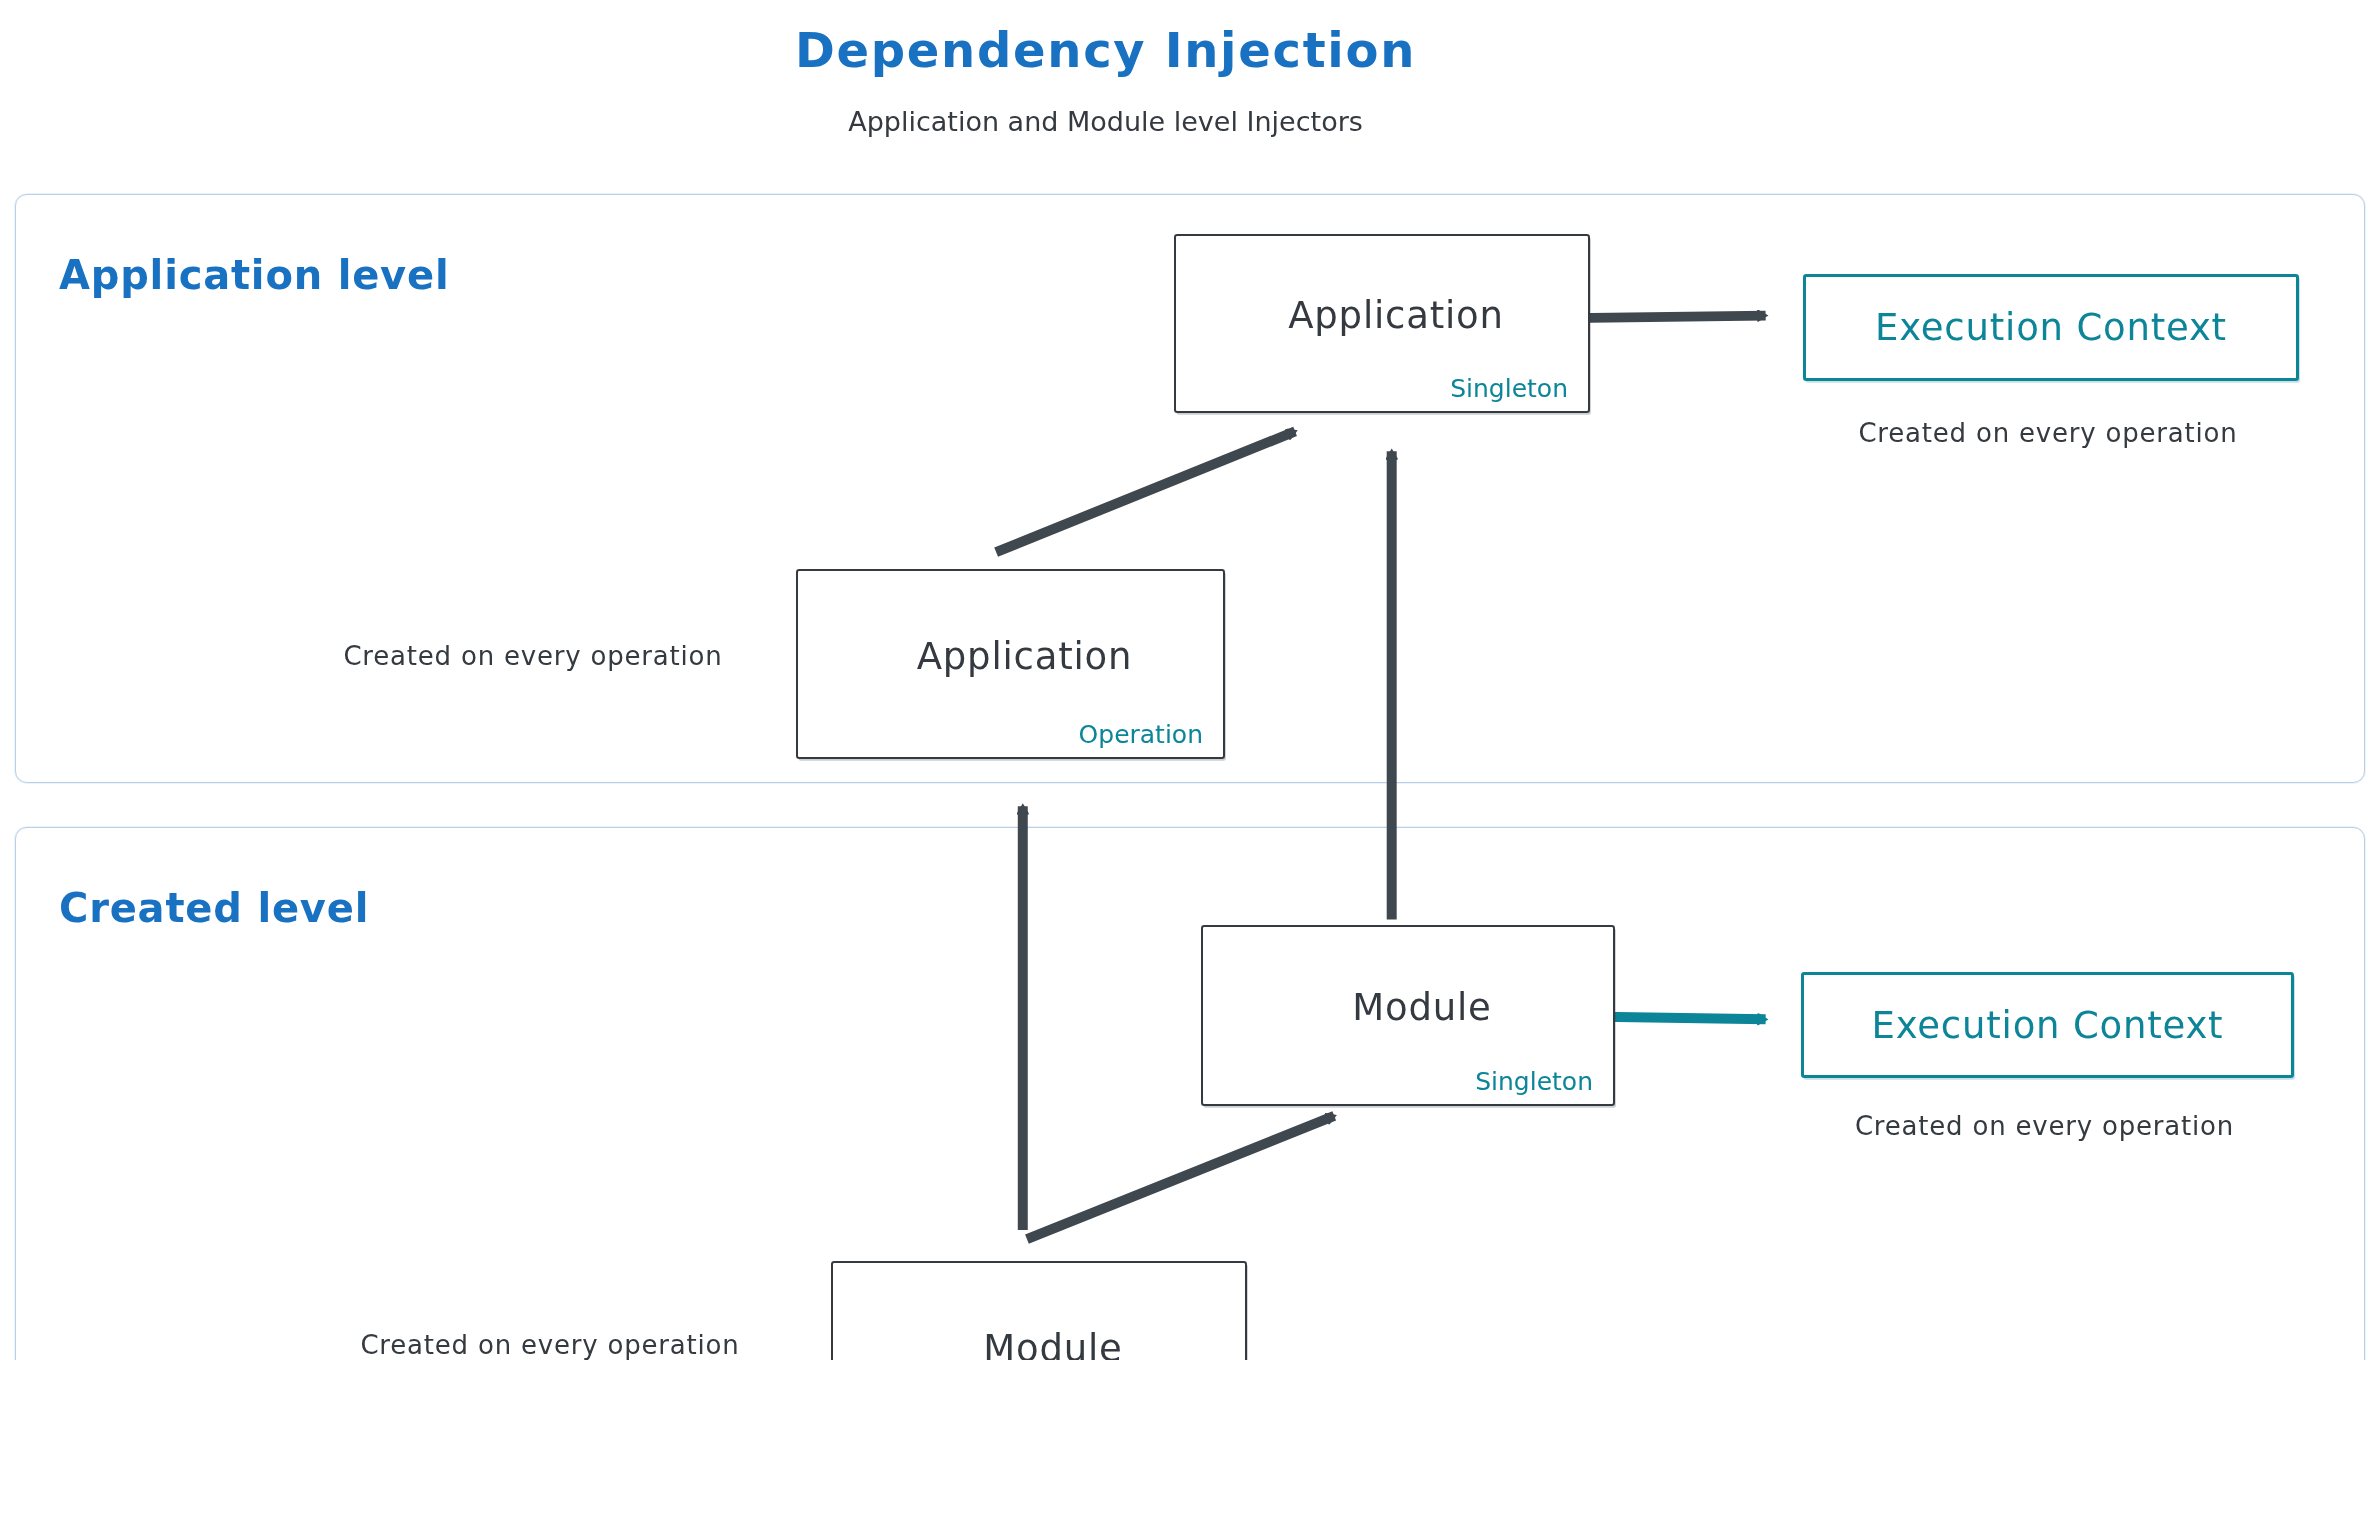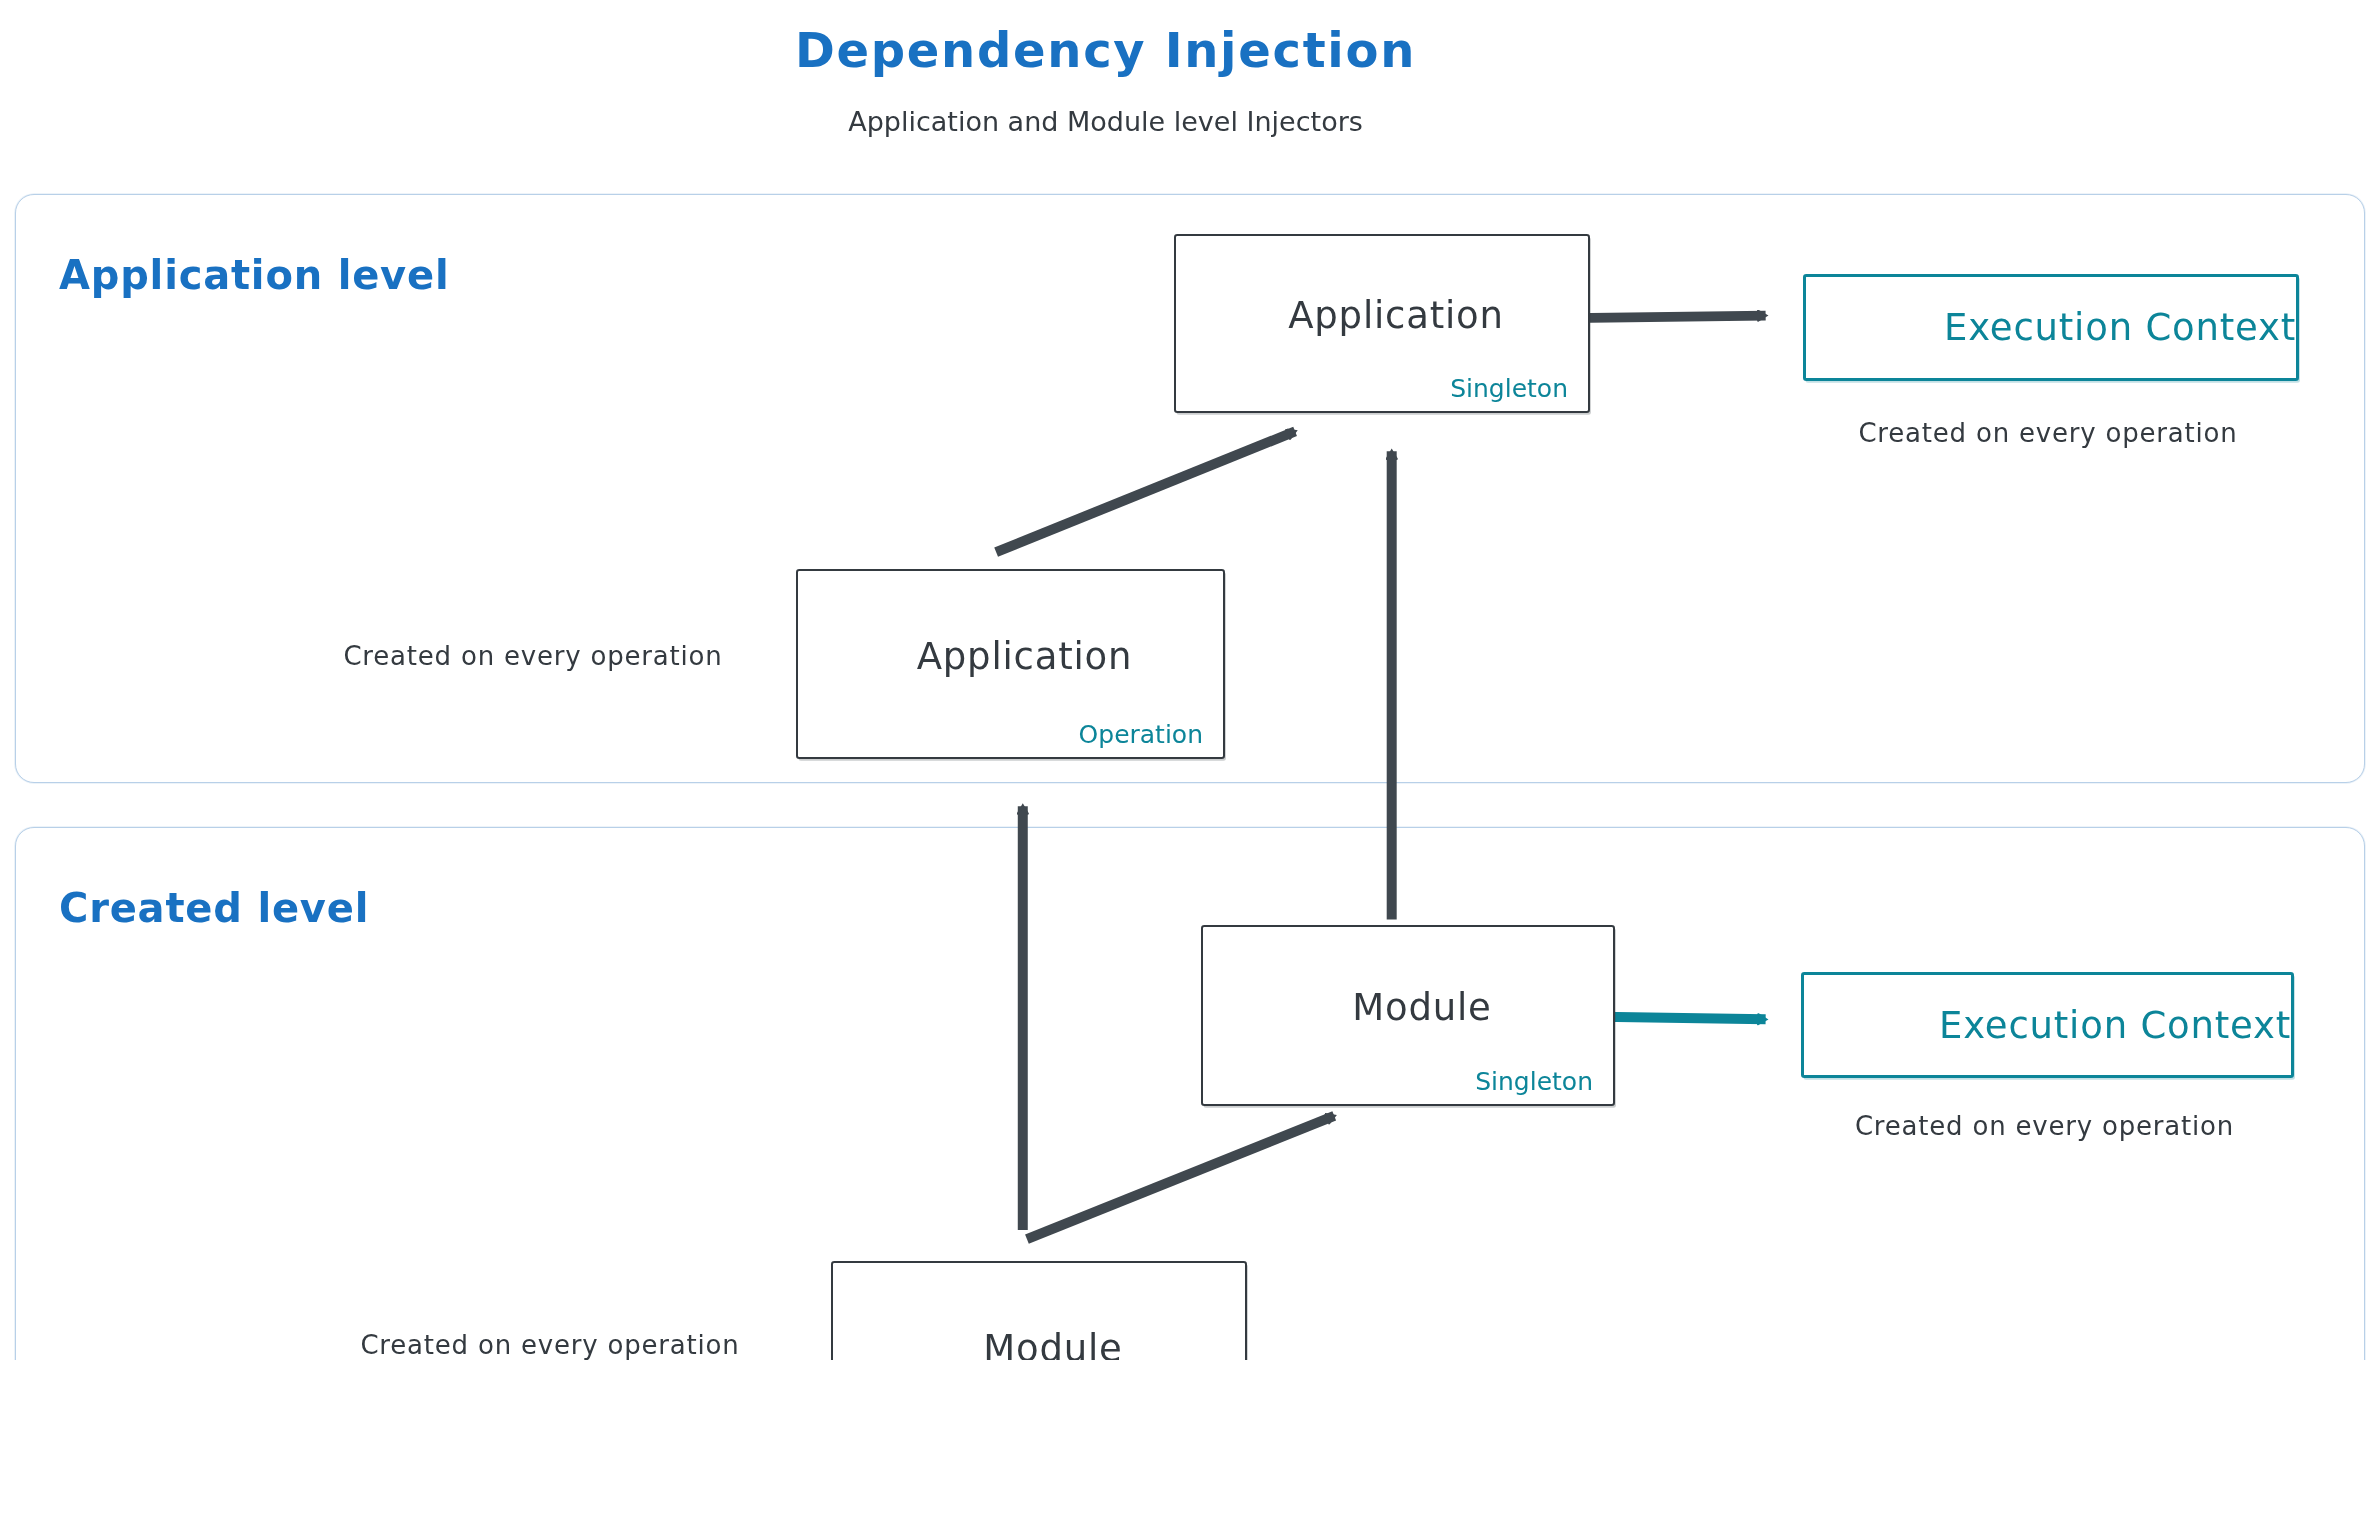--- a/index.html
+++ b/index.html
@@ -23,21 +23,21 @@
   .subtitle {
     position:absolute;
     top:106px; left:0; width:2211px;
     text-align:center;
     font-size:27px;
     color:#343a40;
   }
   .section {
     position:absolute;
     border:1.7px solid #b8d0e8;
-    border-radius:19px;
+    border-radius:12px;
     background:#ffffff;
     box-shadow:0 0 0 0.8px rgba(184,208,232,0.35);
   }
   .app-section { left:15px; top:194px; width:2348px; height:587px; }
   .module-section { left:15px; top:827px; width:2348px; height:696px; }
   .section-label {
     position:absolute;
     top:57px; left:43px;
     font-size:40px;
     font-weight:bold;
@@ -71,21 +71,21 @@
   .app-operation  { left:796px;  top:569px;  width:397px; height:186px; }
   .module-singleton { left:1201px; top:925px; width:382px; height:177px; }
   .module-operation { left:831px;  top:1261px; width:384px; height:186px; }
   .ec-box {
     position:absolute;
     border:3.3px solid #0c8599;
     border-radius:3.3px;
     background:#ffffff;
     display:flex;
     align-items:center;
-    justify-content:flex-end;
+    justify-content:center;
     font-size:37px;
     letter-spacing:0.8px;
     color:#0c8599;
     box-shadow:1.7px 2.5px 0 -0.8px rgba(12,133,153,0.25);
   }
   .app-ec    { left:1803px; top:274px;  width:490px; height:101px; }
   .module-ec { left:1801px; top:972px; width:487px; height:100px; }
   .caption {
     position:absolute;
     font-size:26px;

